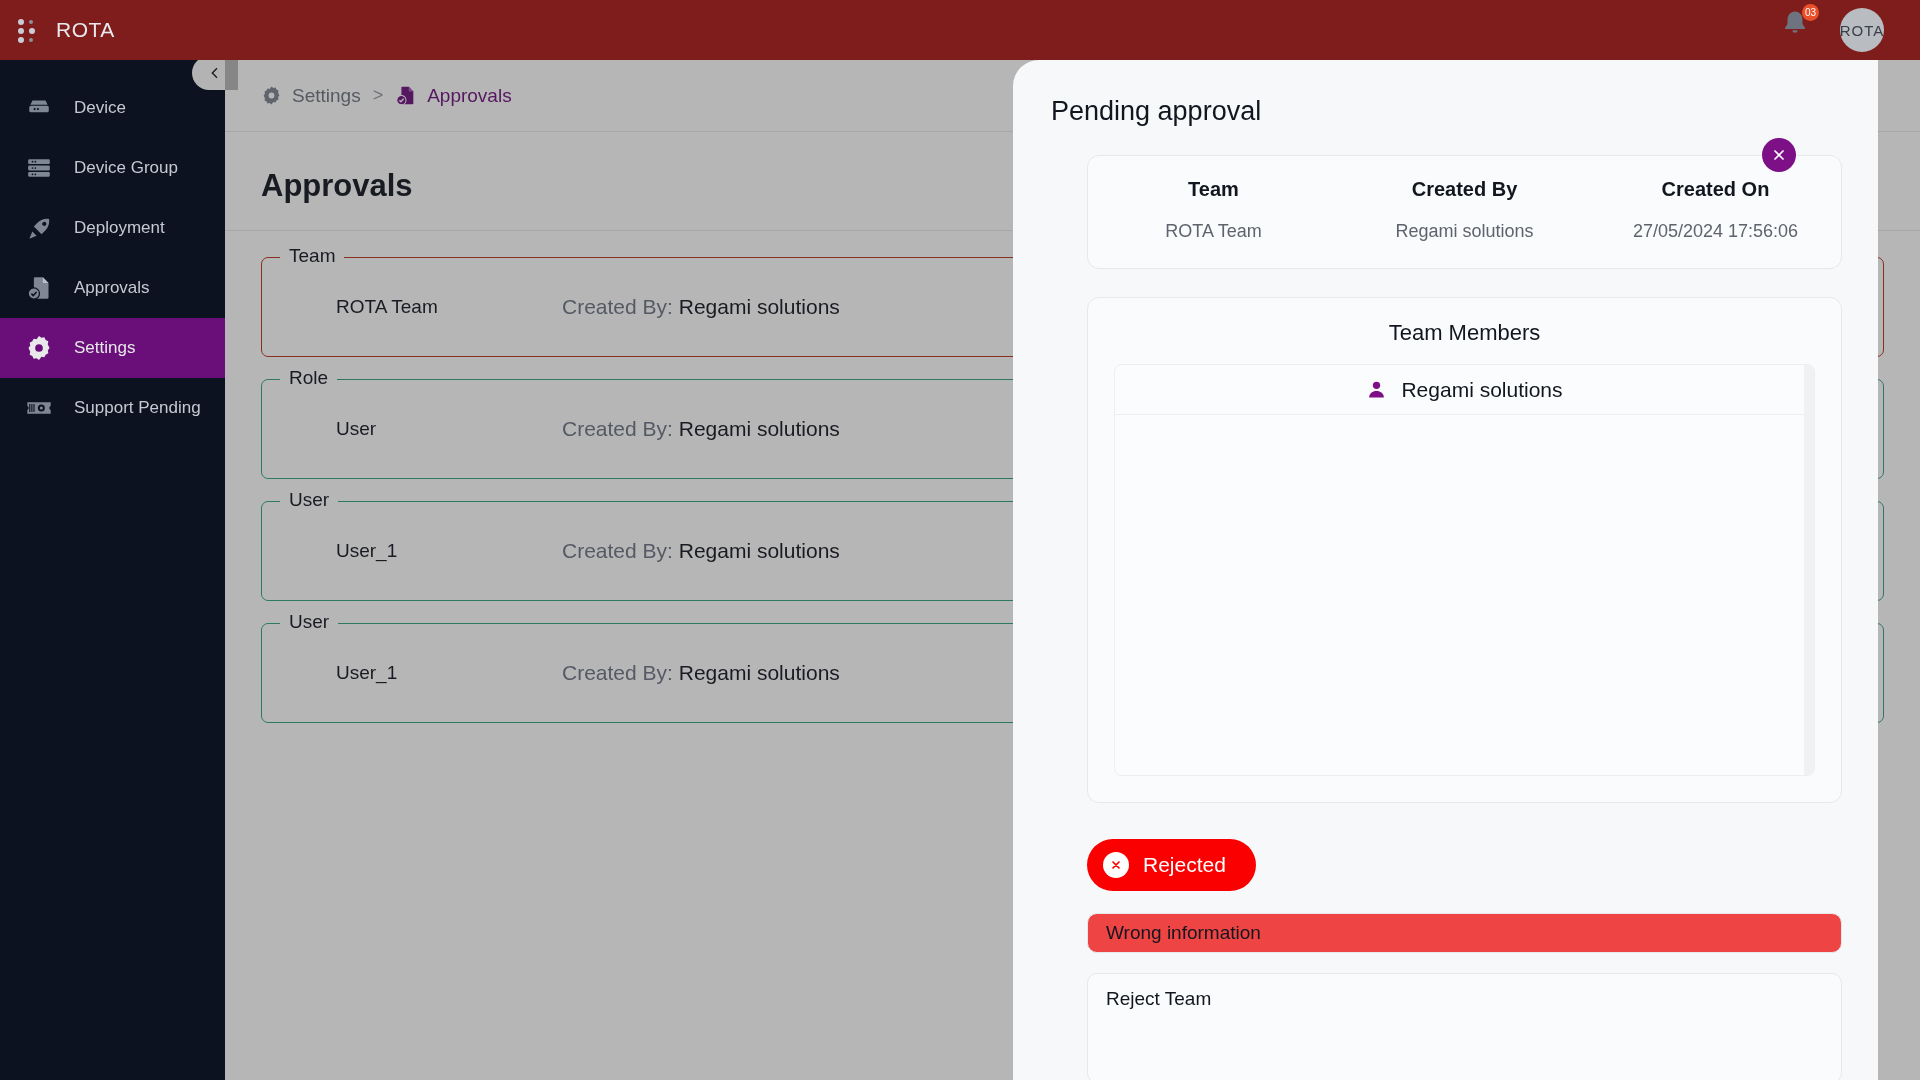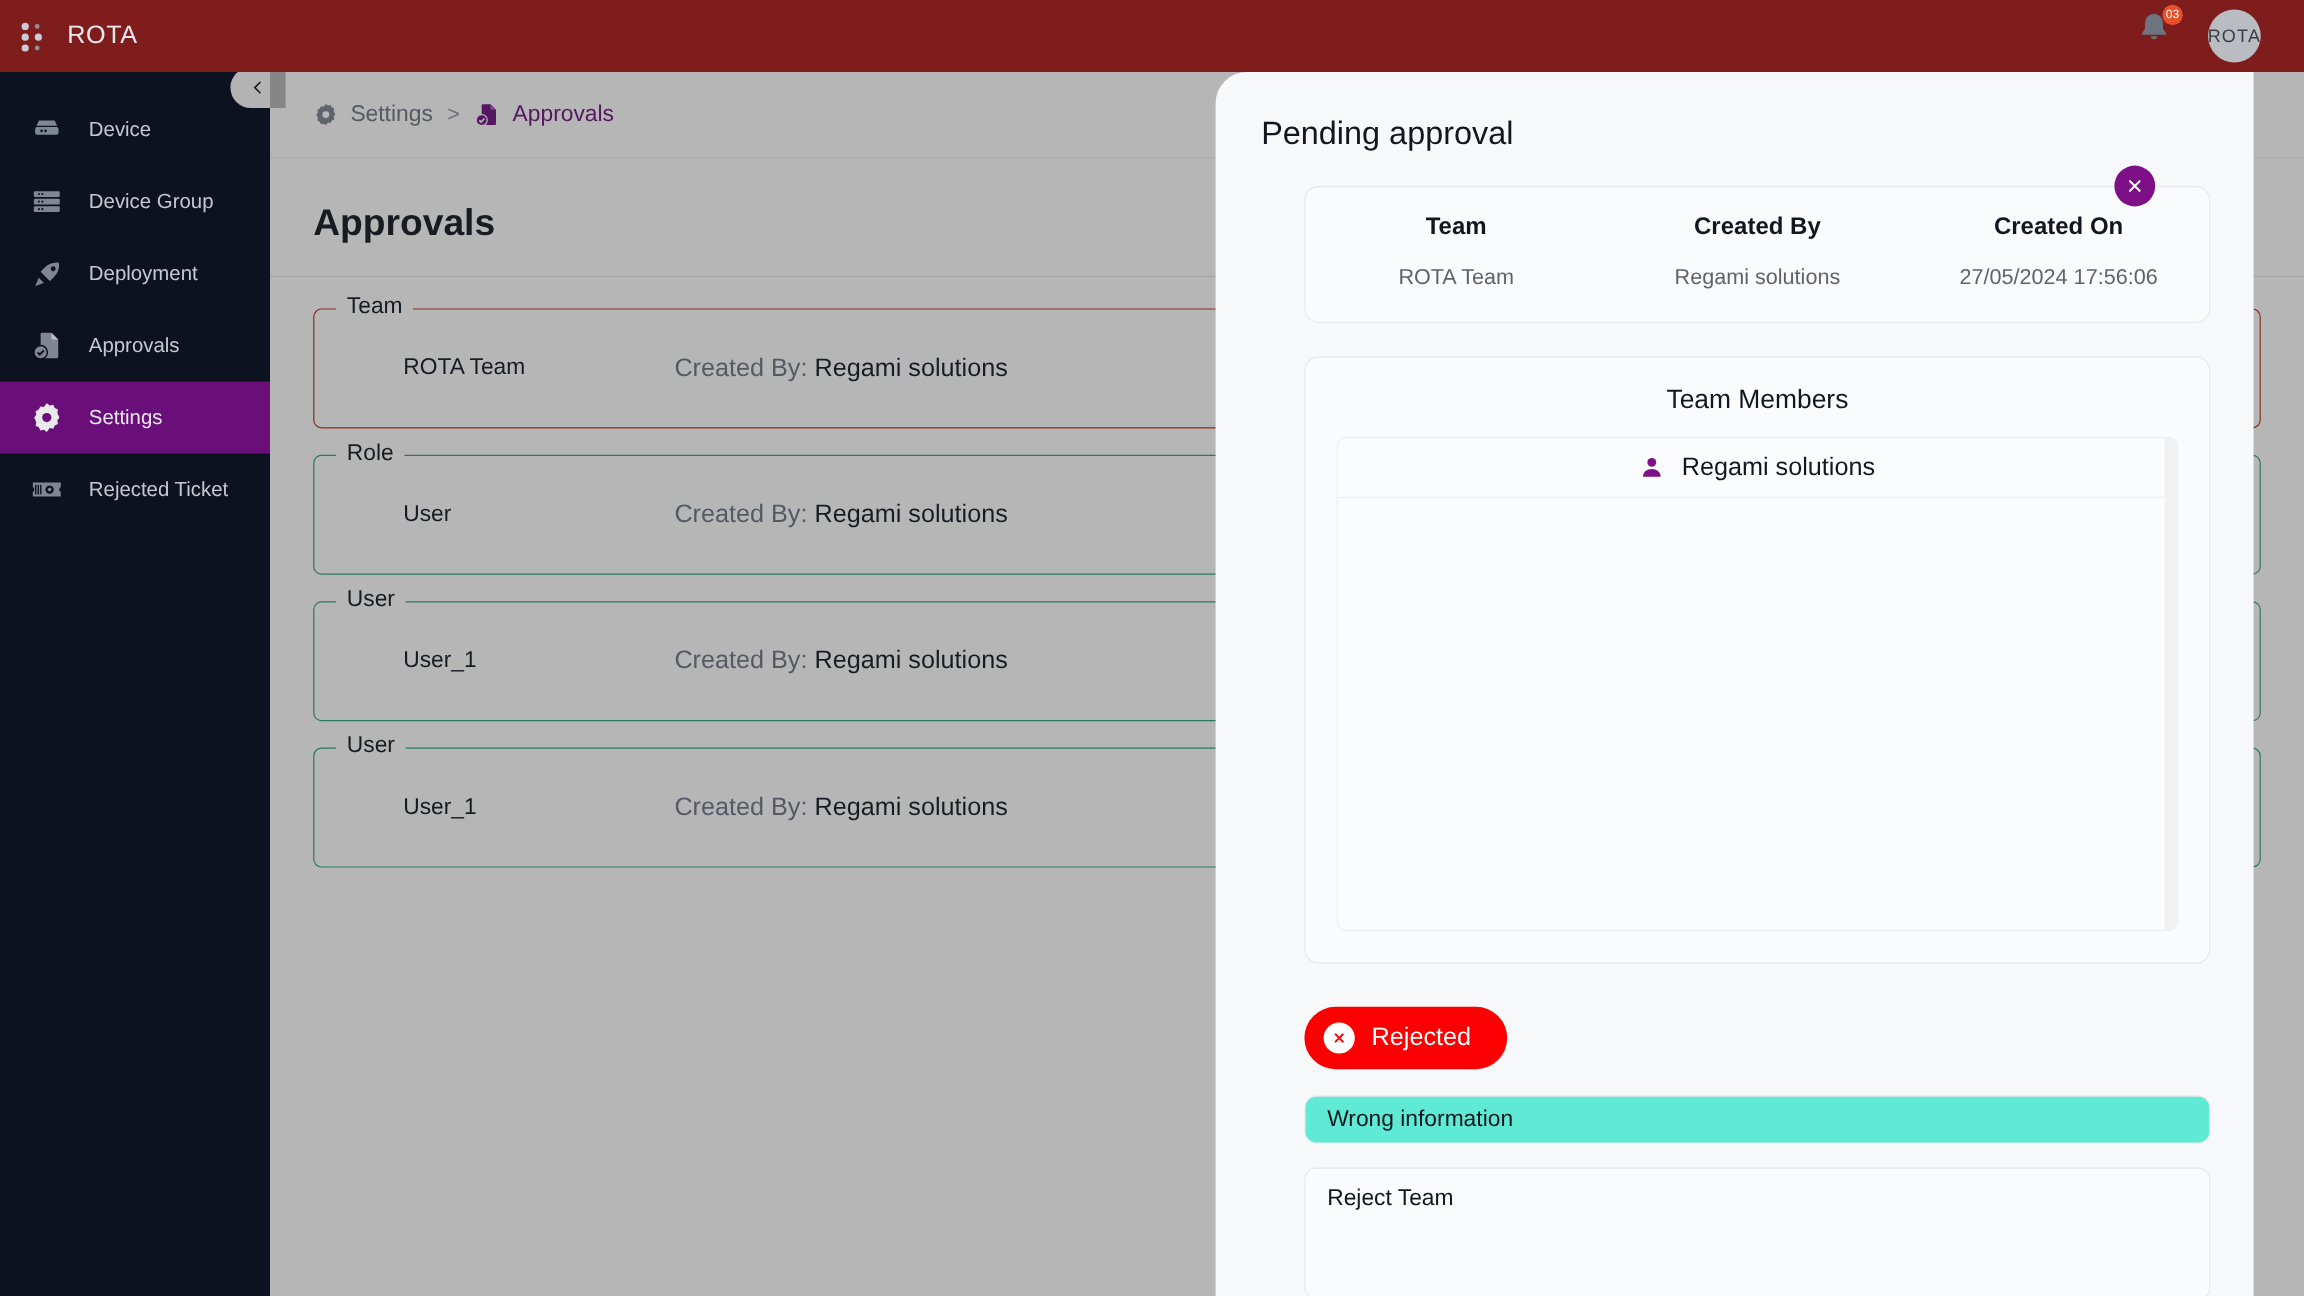--- a/index.html
+++ b/index.html
@@ -194,21 +194,21 @@
   }
   .status-btn .xcirc {
     width: 26px; height: 26px; border-radius: 50%;
     background: #fff; display:flex; align-items:center; justify-content:center;
   }
   .status-btn .xcirc svg { stroke: #fb0000; }
 
   .field-box {
     margin: 22px 36px 0 74px;
     border: 1px solid #e7e8ec; border-radius: 10px;
-    background: #5eead4;
+    background: #ef4444;
     height: 40px; display:flex; align-items:center;
     padding: 0 18px;
     font-size: 19px; color: #12161f;
   }
   .field-area {
     margin: 20px 36px 0 74px;
     border: 1px solid #e7e8ec; border-radius: 10px;
     background: #fafbfc;
     height: 110px;
     padding: 14px 18px;
@@ -317,21 +317,21 @@
     <span class="nav-ico">
       <svg width="28" height="28" viewBox="0 0 24 24">
           <path d="M2 7h20v3.2a2 2 0 0 0 0 3.6V17H2v-3.2a2 2 0 0 0 0-3.6z"></path>
           <circle cx="14" cy="12" r="3" fill="#0d1220"></circle>
           <circle cx="14" cy="12" r="1.3" fill="#7f8794"></circle>
           <rect x="3.6" y="8.6" width="1" height="6.8" fill="#0d1220"></rect>
           <rect x="5.4" y="8.6" width="1" height="6.8" fill="#0d1220"></rect>
           <rect x="7.2" y="8.6" width="1" height="6.8" fill="#0d1220"></rect>
         </svg>
     </span>
-    <span>Rejected Ticket</span>
+    <span>Support Pending</span>
   </div>
 </div>
 
 <div id="main">
 
   <div id="breadcrumb">
     <span class="crumb muted">
       <svg width="21" height="21" viewBox="0 0 24 24" fill="#7b818c">
           <path d="M12 1.8l2.1 1.5 2.5-.5 1.1 2.3 2.3 1.1-.5 2.5L21 12l-1.5 2.1.5 2.5-2.3 1.1-1.1 2.3-2.5-.5L12 22.2l-2.1-1.5-2.5.5-1.1-2.3-2.3-1.1.5-2.5L3 12l1.5-2.1-.5-2.5 2.3-1.1 1.1-2.3 2.5.5z"></path>
           <circle cx="12" cy="12" r="3.3" fill="#fafafa"></circle>

